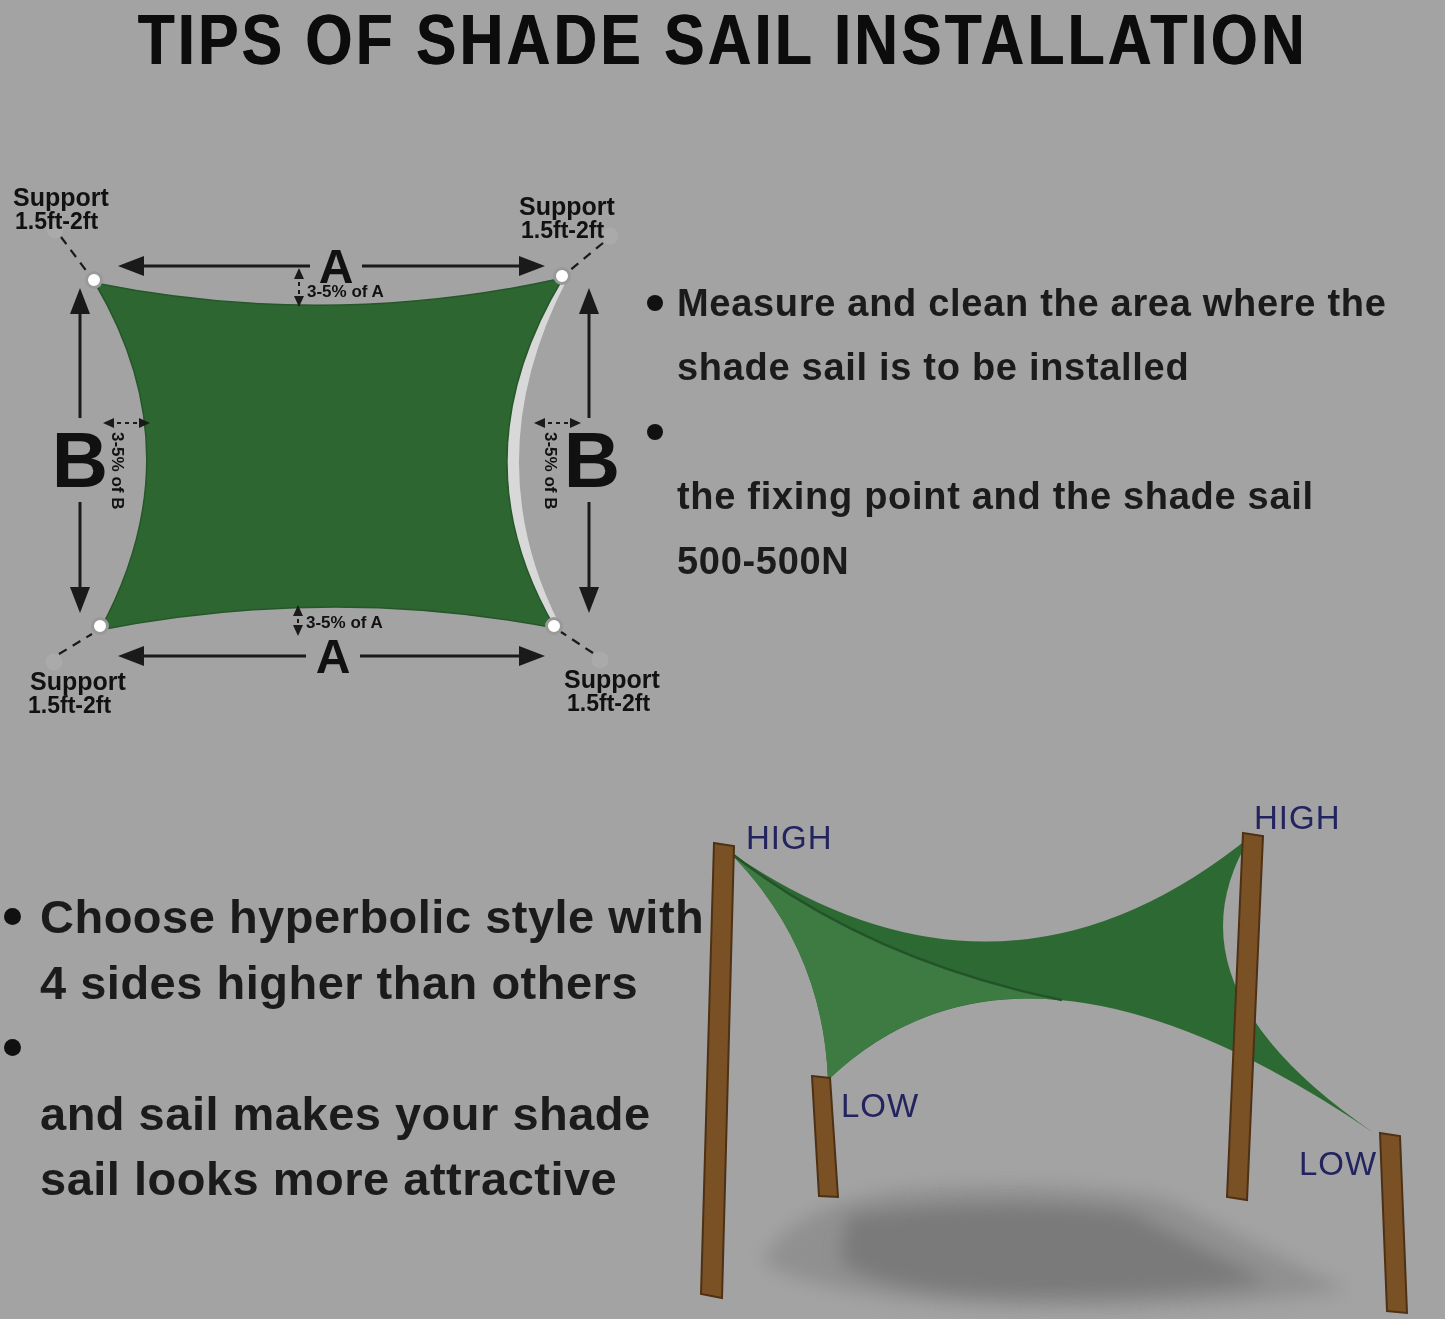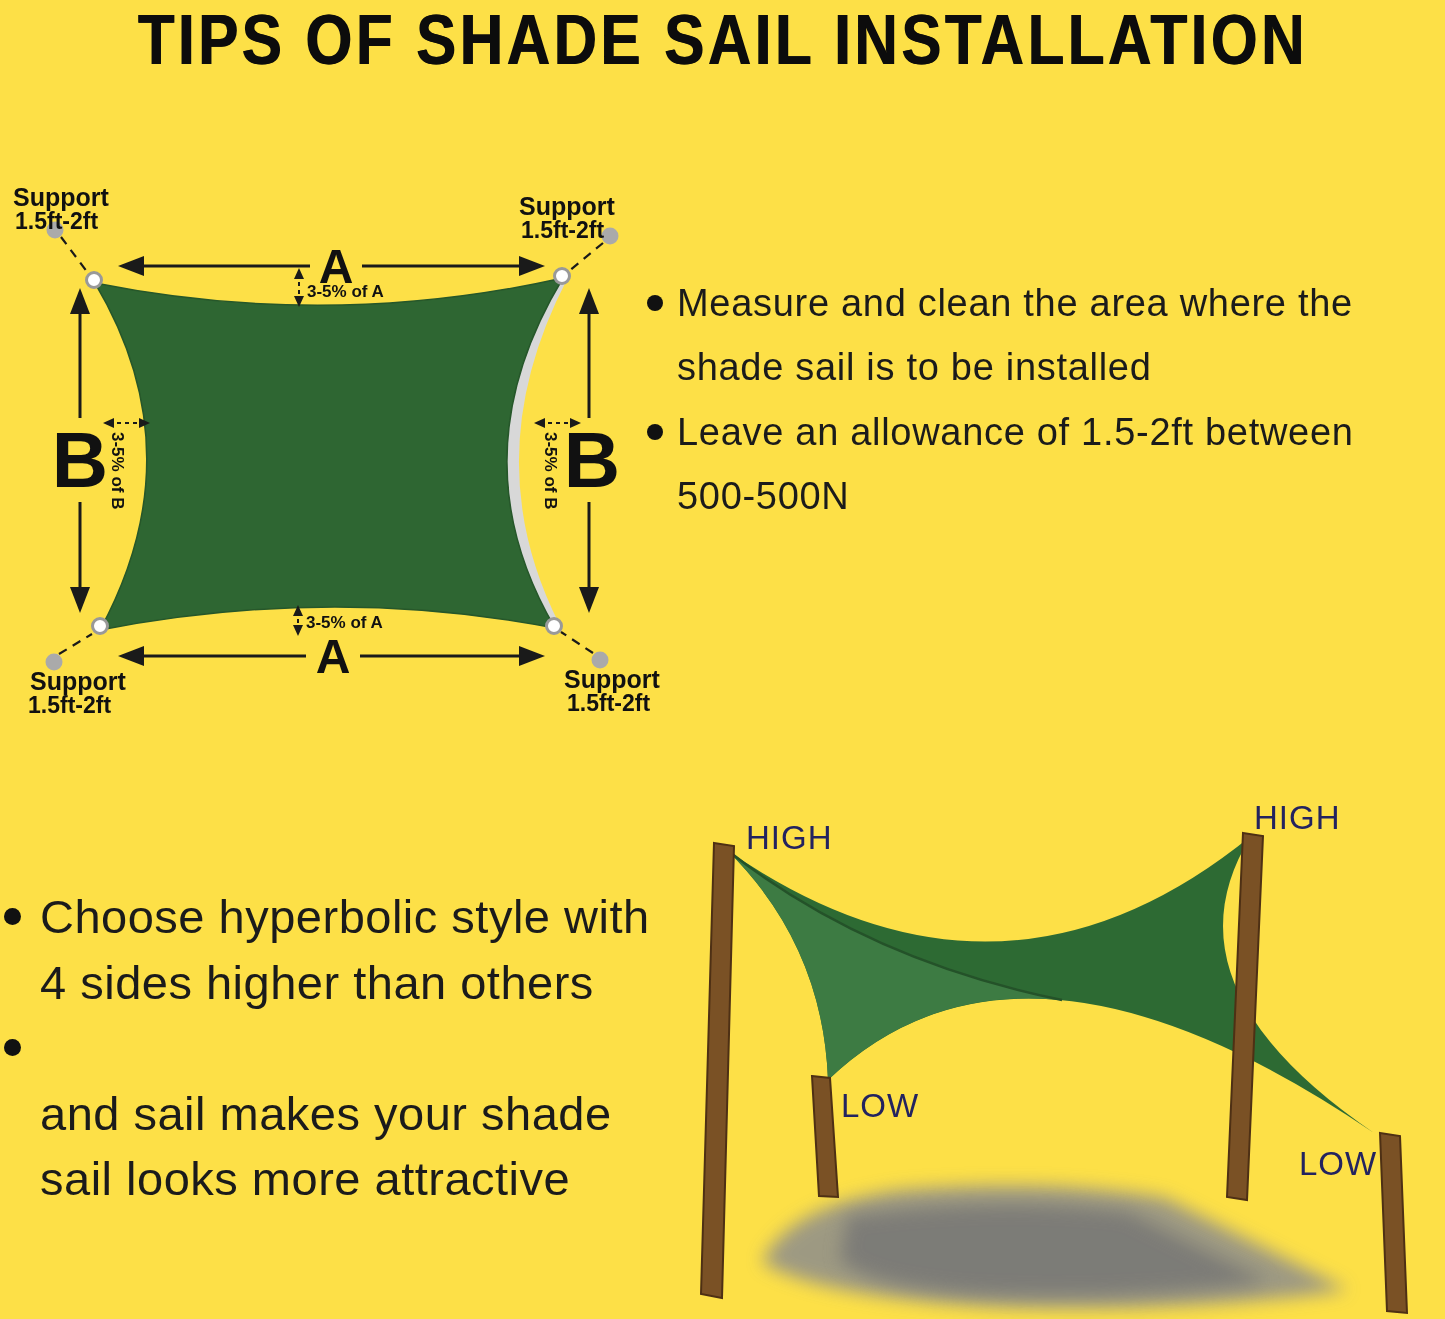--- a/index.html
+++ b/index.html
@@ -1,20 +1,20 @@
 <!DOCTYPE html>
 <html><head>
 <meta charset="utf-8">
 <style>
   html, body { margin: 0; padding: 0; background: #ffffff; }
   #canvas {
     position: relative;
     width: 1445px;
     height: 1319px;
-    background: #fde047;
+    background: #a3a3a3;
     overflow: hidden;
     font-family: "Liberation Sans", sans-serif;
   }
   .title {
     position: absolute;
     top: 0px;
     left: 0;
     width: 100%;
     text-align: center;
     font-size: 70px;
@@ -39,20 +39,21 @@
   .lbl-A { font: bold 48px "Liberation Sans", sans-serif; fill: #111; }
   .lbl-B { font: bold 78px "Liberation Sans", sans-serif; fill: #111; }
   .lbl-sag { font: bold 17px "Liberation Sans", sans-serif; fill: #111; }
   .lbl-support { font: bold 25px "Liberation Sans", sans-serif; fill: #111; }
   .lbl-support2 { font: bold 23px "Liberation Sans", sans-serif; fill: #111; }
   .illus-label { font: normal 33px "Liberation Sans", sans-serif; letter-spacing: 1px; }
 
   .tips {
     position: absolute;
     color: #1b1b1b;
+    font-weight: bold;
   }
   #tips-right { left: 645px; top: 271px; width: 800px; font-size: 38px; letter-spacing: 0.7px; }
   #tips-left  { left: 2px;  top: 884px; width: 640px; font-size: 47px; letter-spacing: 0.5px; }
   .tip-line { display: flex; align-items: center; }
   #tips-right .tip-line { height: 64.5px; }
   #tips-left  .tip-line { height: 65.5px; }
   .bullet-col { flex: 0 0 auto; display: flex; align-items: center; }
   #tips-right .bullet-col { width: 32px; }
   #tips-left  .bullet-col { width: 38px; }
   .bullet-dot { display: inline-block; border-radius: 50%; background: #111; margin-left: 2px; }
@@ -150,21 +151,24 @@
         <span class="tip-text">Measure and clean the area where the</span>
       </div>
       <div class="tip-line">
         <span class="bullet-col"></span>
         <span class="tip-text">shade sail is to be installed</span>
       </div>
       <div class="tip-line">
         <span class="bullet-col">
           <span class="bullet-dot"></span>
         </span>
-        <span class="tip-text">Leave an allowance of 1.5-2ft between</span>
+      </div>
+      <div class="tip-line">
+        <span class="bullet-col"></span>
+        <span class="tip-text">the fixing point and the shade sail</span>
       </div>
       <div class="tip-line">
         <span class="bullet-col"></span>
         <span class="tip-text">500-500N</span>
       </div>
     </div>
 
   <div id="tips-left" class="tips">
       <div class="tip-line">
         <span class="bullet-col">

